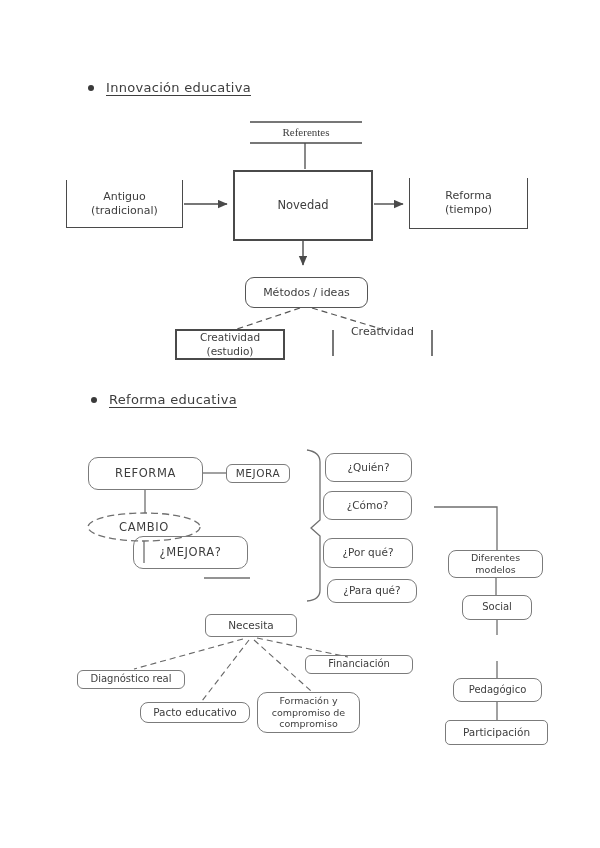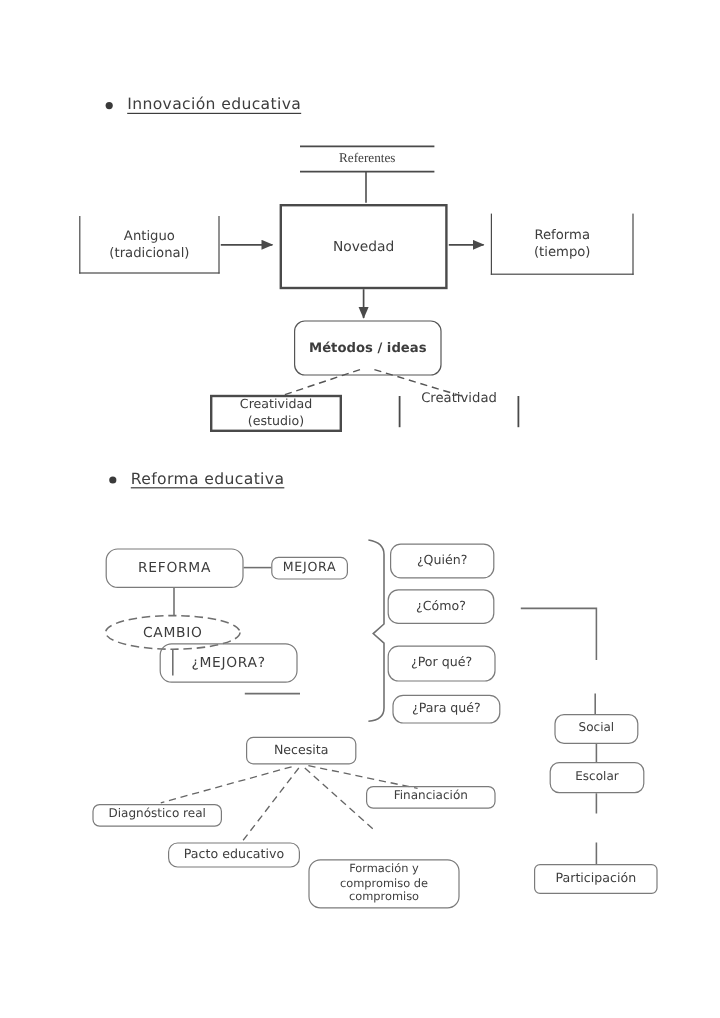--- a/index.html
+++ b/index.html
@@ -115,21 +115,21 @@
 
   <div class="node b-dark fs115" style="left:233px; top:170px; width:140px; height:71px;">
     <span>Novedad</span>
   </div>
 
   <div class="node open-top fs11" style="left:409px; top:178px; width:119px; height:51px;">
     <span>Reforma</span>
     <span>(tiempo)</span>
   </div>
 
-  <div class="node b-thin fs11" style="left:245px; top:267px; width:123px; height:46px; border-radius:9px;font-weight:bold;">
+  <div class="node b-thin fs11" style="left:245px; top:277px; width:123px; height:31px; border-radius:9px;">
     <span>Métodos / ideas</span>
   </div>
 
   <div class="node b-dark fs105" style="left:175px; top:329px; width:110px; height:31px;">
     <span>Creatividad</span>
     <span>(estudio)</span>
   </div>
 
   <div class="node fs11" style="left:334px; top:320px; width:97px; height:24px;">
     <span>Creatividad</span>
@@ -162,43 +162,47 @@
   <div class="node b-light fs105" style="left:323px; top:491px; width:89px; height:29px; border-radius:9px;">
     <span>¿Cómo?</span>
   </div>
   <div class="node b-light fs105" style="left:323px; top:538px; width:90px; height:30px; border-radius:9px;">
     <span>¿Por qué?</span>
   </div>
   <div class="node b-light fs105" style="left:327px; top:579px; width:90px; height:24px; border-radius:9px;">
     <span>¿Para qué?</span>
   </div>
 
+  <div class="node b-light fs95" style="left:448px; top:550px; width:95px; height:28px; border-radius:8px;">
+    <span>Diferentes</span>
+    <span>modelos</span>
+  </div>
   <div class="node b-light fs10" style="left:462px; top:595px; width:70px; height:25px; border-radius:8px;">
     <span>Social</span>
   </div>
-  <div class="node b-light fs10" style="left:458px; top:635px; width:79px; height:26px; border-radius:8px;">
-    <span>Escolar</span>
+  <div class="node b-light fs10" style="left:453px; top:678px; width:89px; height:24px; border-radius:8px;">
+    <span>Pedagógico</span>
   </div>
   <div class="node b-light fs105" style="left:445px; top:720px; width:103px; height:25px; border-radius:5px;">
     <span>Participación</span>
   </div>
 
   <div class="node b-light fs105" style="left:205px; top:614px; width:92px; height:23px; border-radius:6px;">
     <span>Necesita</span>
   </div>
 
   <div class="node b-light fs10" style="left:77px; top:670px; width:108px; height:19px; border-radius:6px;">
     <span>Diagnóstico real</span>
   </div>
 
   <div class="node b-light fs105" style="left:140px; top:702px; width:110px; height:21px; border-radius:8px;">
     <span>Pacto educativo</span>
   </div>
 
-  <div class="node b-light fs95" style="left:257px; top:716px; width:126px; height:41px; border-radius:10px;">
+  <div class="node b-light fs95" style="left:257px; top:692px; width:103px; height:41px; border-radius:10px;">
     <span>Formación y</span>
     <span>compromiso de</span>
     <span>compromiso</span>
   </div>
 
   <div class="node b-light fs10" style="left:305px; top:655px; width:108px; height:19px; border-radius:6px;">
     <span>Financiación</span>
   </div>
 
 </div>

